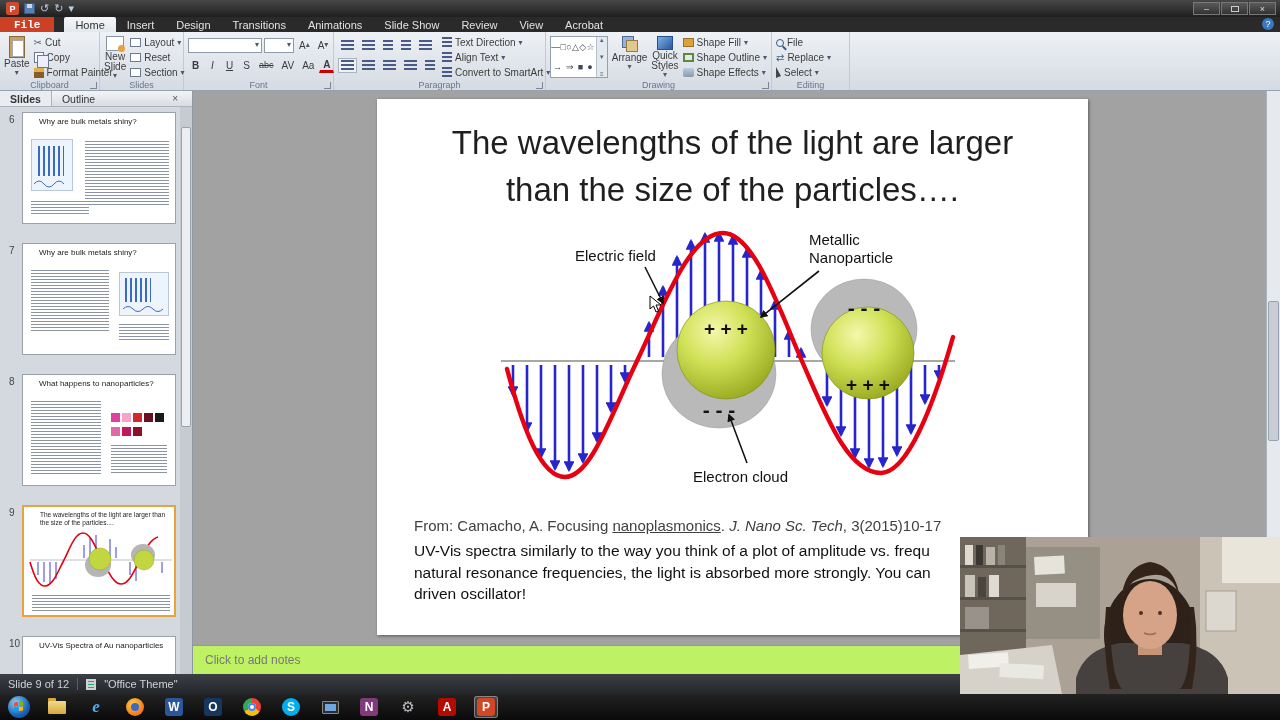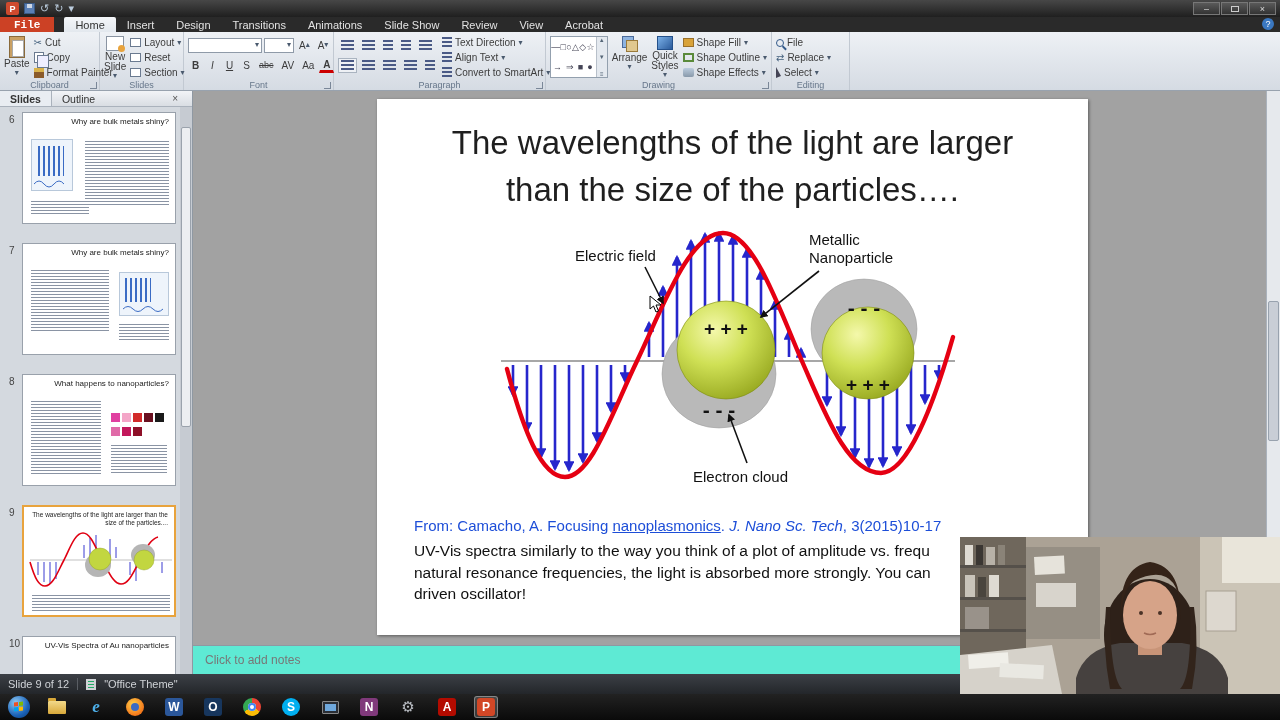--- a/index.html
+++ b/index.html
@@ -93,45 +93,45 @@
   .panel-header { height:16px; background:linear-gradient(#f2f4f7,#d9dde3); border-bottom:1px solid #aab2bc;
     display:flex; align-items:center; font-size:10.5px; color:#333; }
   .ptab { padding:0 10px; height:100%; display:flex; align-items:center; }
   .ptab.active { background:#e9edf2; border-right:1px solid #aab2bc; font-weight:bold; }
   .pclose { margin-left:auto; margin-right:14px; color:#555; font-size:10px; }
   .thumb { position:absolute; left:22px; width:158px; height:116px; }
   .tnum { position:absolute; left:-13px; top:2px; font-size:10px; color:#444; }
   .tbox { position:absolute; left:0; top:0; width:154px; height:112px; background:#fff;
     border:1px solid #99a1ab; overflow:hidden; }
   .thumb.selected .tbox { border:2px solid #e8a33d; }
-  .ttitle { font-size:8px; text-align:right; color:#222; padding:4px 6px 0; line-height:9px; }
+  .ttitle { font-size:8px; text-align:left; color:#222; padding:4px 6px 0; line-height:9px;margin-left:10px; }
   .ttitle.tiny { font-size:6.5px; line-height:7.5px; }
   .tl { background:repeating-linear-gradient(to bottom,#8a94a4 0 1px,transparent 1px 3px); position:absolute; }
   .timg { position:absolute; background:#eef4fb; border:1px solid #b8c8da; }
   .bars { position:absolute; background:repeating-linear-gradient(to right,#3a6bc4 0 2px,transparent 2px 5px); }
   .csq { position:absolute; width:9px; height:9px; }
   .panel-scroll { position:absolute; right:0; top:16px; width:12px; height:567px; background:#c6cbd2; }
   .panel-scroll .sthumb { position:absolute; left:1px; top:20px; width:10px; height:300px; background:#eceef1; border:1px solid #9aa2ac; border-radius:2px; }
 
   
   .editor { position:absolute; left:193px; top:91px; width:1087px; height:554px; background:#a2a2a2; }
   .slide { position:absolute; left:184px; top:8px; width:711px; height:536px; background:#fff;
     box-shadow:1px 1px 3px rgba(0,0,0,.45); }
   .slide-title { position:absolute; left:0; top:20px; width:100%; text-align:center;
     font-size:33px; color:#1f1f1f; line-height:47px; }
-  .citation { position:absolute; left:37px; top:418px; font-size:15px; color:#1d4ed8; }
+  .citation { position:absolute; left:37px; top:418px; font-size:15px; color:#404040; }
   .citation .u { text-decoration:underline; }
   .citation .i { font-style:italic; }
   .sbody { position:absolute; left:37px; top:441px; font-size:15.5px; color:#111; line-height:21.5px; }
   .v-scroll { position:absolute; right:0; top:0; width:14px; height:554px; background:#e6e9ed; border-left:1px solid #aab2bc; }
   .v-scroll .sthumb { position:absolute; left:1px; top:210px; width:11px; height:140px; background:#c9ced6; border:1px solid #98a2ae; border-radius:2px; }
   .cursor { position:absolute; left:272px; top:196px; }
 
   
-  .notes { position:absolute; left:193px; top:645px; width:996px; height:29px; background:#5eead4;
+  .notes { position:absolute; left:193px; top:645px; width:996px; height:29px; background:#bef264;
     border-top:1px solid #8f98a2; font-size:12px; color:#777; display:flex; align-items:center; padding-left:12px; }
   .statusbar { position:absolute; left:0; top:674px; width:1280px; height:20px;
     background:linear-gradient(#3c4046,#23262a); color:#cfd2d6; font-size:11px;
     display:flex; align-items:center; padding-left:8px; gap:8px; }
   .sb-sep { width:1px; height:12px; background:#5a5e64; }
   .ic-spell { width:10px; height:11px; background:#cfd2d6; position:relative; }
   .ic-spell::after { content:""; position:absolute; left:2px; top:2px; width:6px; height:1px; background:#2a6; box-shadow:0 3px 0 #2a6, 0 6px 0 #2a6; }
 
   
   .taskbar { position:absolute; left:0; top:694px; width:1280px; height:26px;

